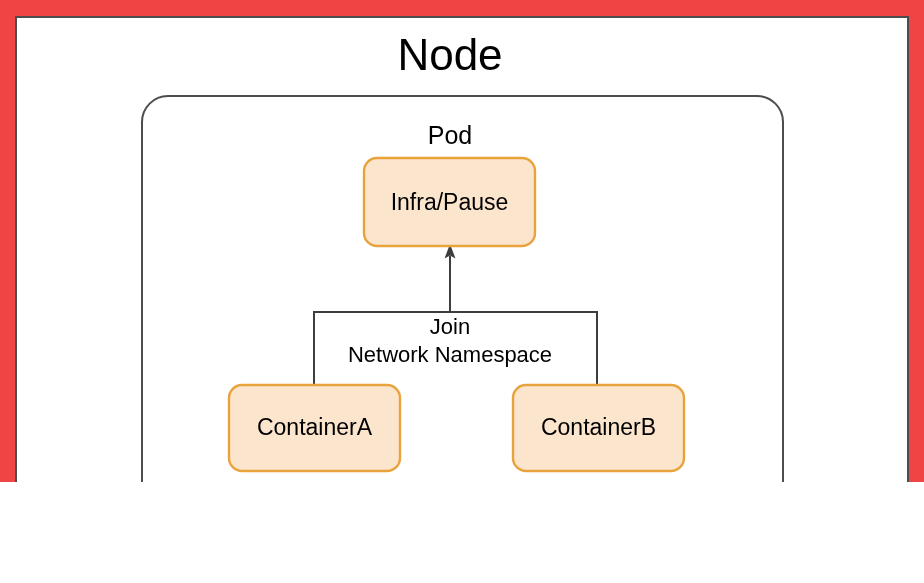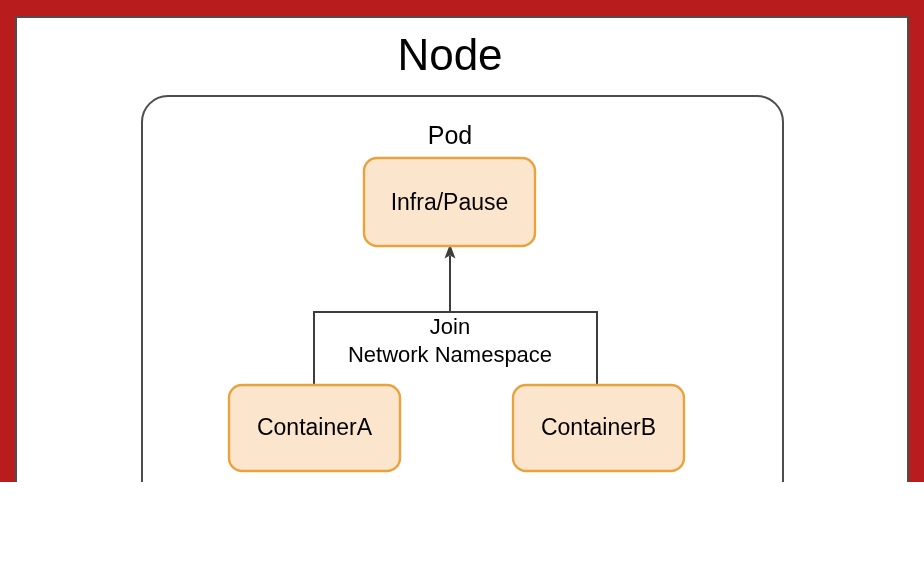--- a/index.html
+++ b/index.html
@@ -9,21 +9,21 @@
     background: #ffffff;
   }
   body {
     font-family: "Liberation Sans", sans-serif;
     -webkit-font-smoothing: antialiased;
   }
   #canvas {
     position: relative;
     width: 924px;
     height: 482px;
-    background: #b91c1c;
+    background: #ef4444;
     overflow: hidden;
   }
   svg.diagram {
     position: absolute;
     left: 0;
     top: 0;
     width: 924px;
     height: 583px;
     display: block;
   }

